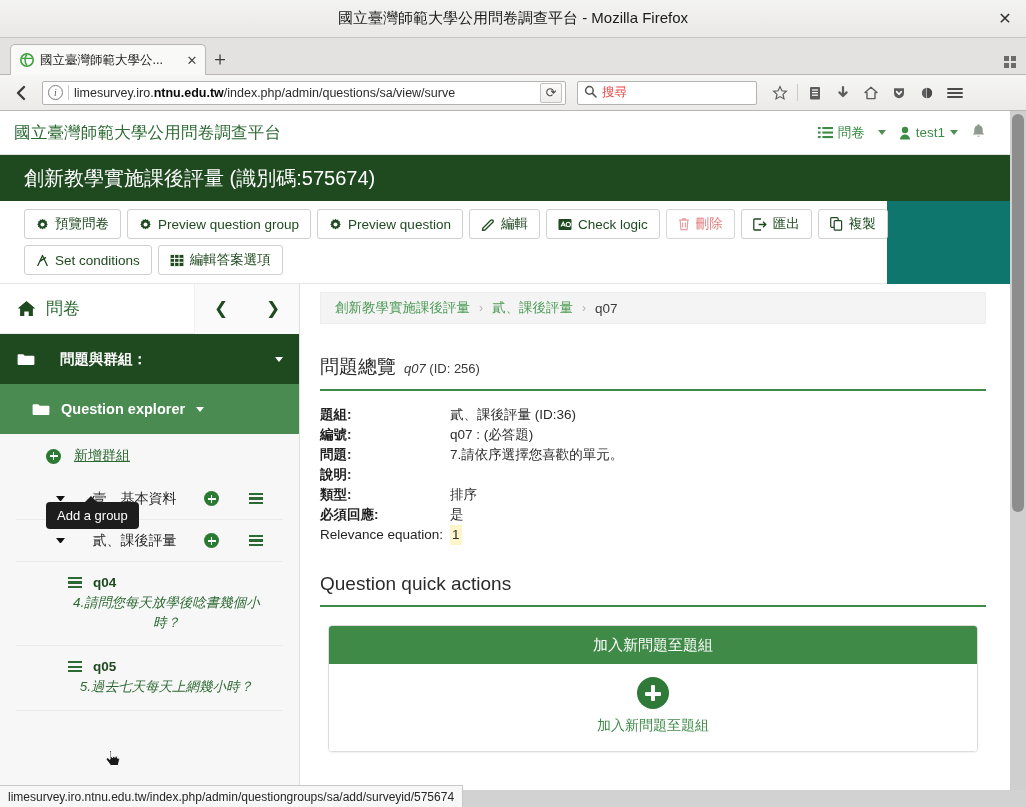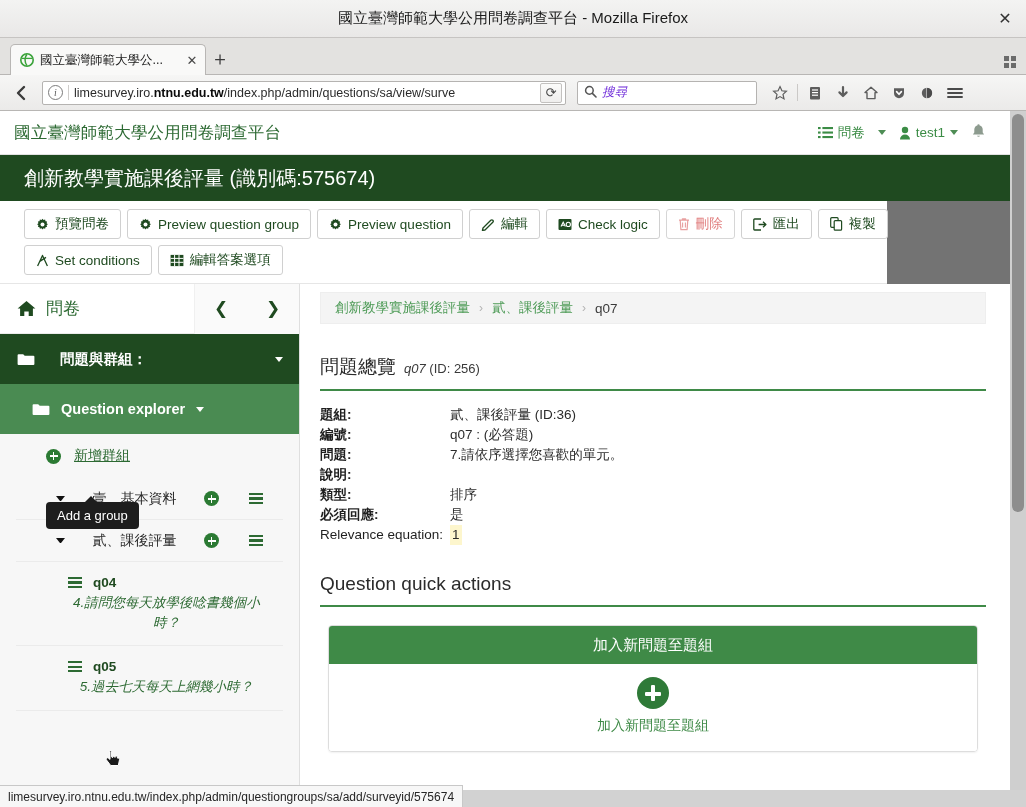--- a/index.html
+++ b/index.html
@@ -103,30 +103,30 @@
     background: linear-gradient(#fbfbfa,#efeeed);
     display:flex; align-items:center; justify-content:center;
     font-size: 13px; color: #4a4a4a; flex: 0 0 22px;
   }
   .searchbar {
     width: 180px; height: 24px; margin-left: 7px;
     background: #fff; border: 1px solid #b5b3b1; border-radius: 2px;
     display:flex; align-items:center; gap:5px; padding: 0 6px;
     flex: 0 0 180px;
   }
-  .search-ph { font-size: 12.5px; color: #6d28d9; font-style: italic; }
+  .search-ph { font-size: 12.5px; color: #ef4444; }
   .toolbar-icons { display:flex; align-items:center; gap: 2px; margin-left: 6px; }
   .tb-ico { width:26px; height:26px; display:flex;align-items:center;justify-content:center; color:#5d5d5d; }
   .tb-divider { width:1px;height:17px;background:#cbc9c7;margin:0 2px; }
 
   
   .viewport {
     position: relative;
     width: 1026px; height: 692px;
-    background: #737373;
+    background: #0f766e;
     overflow: hidden;
   }
   .page-scroll-track {
     position: absolute; right: 0; top: 0; width: 16px; height: 692px;
     background: #cfcfcf;
   }
   .page-scroll-thumb {
     position: absolute; right: 2px; top: 3px; width: 12px; height: 398px;
     background: #8d8d8d; border-radius: 6px;
   }

